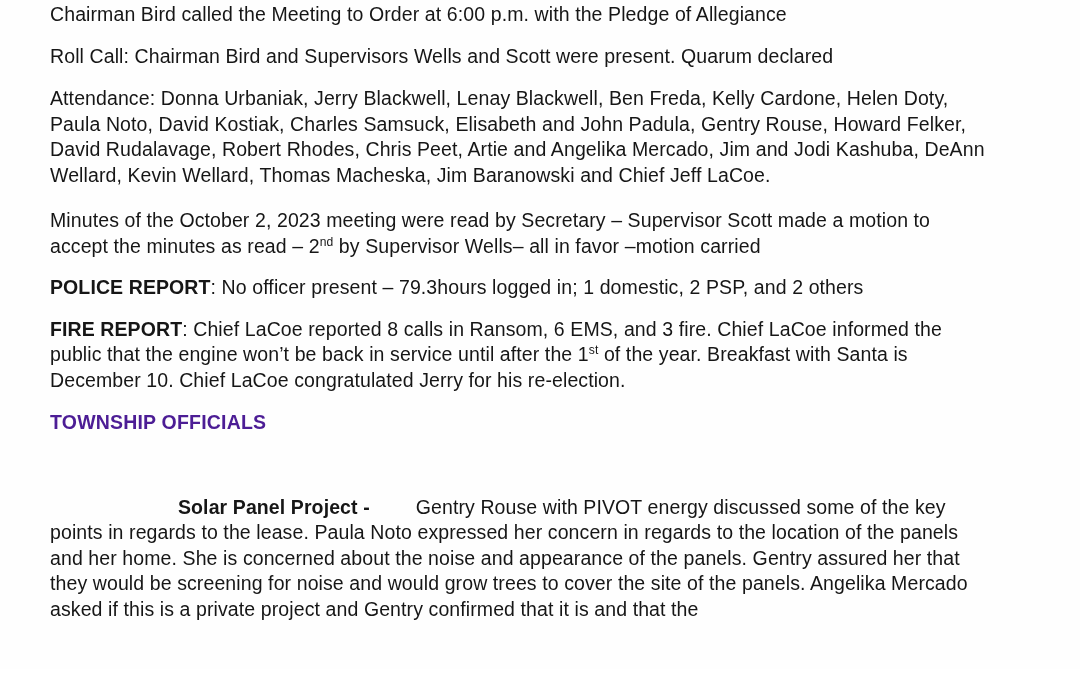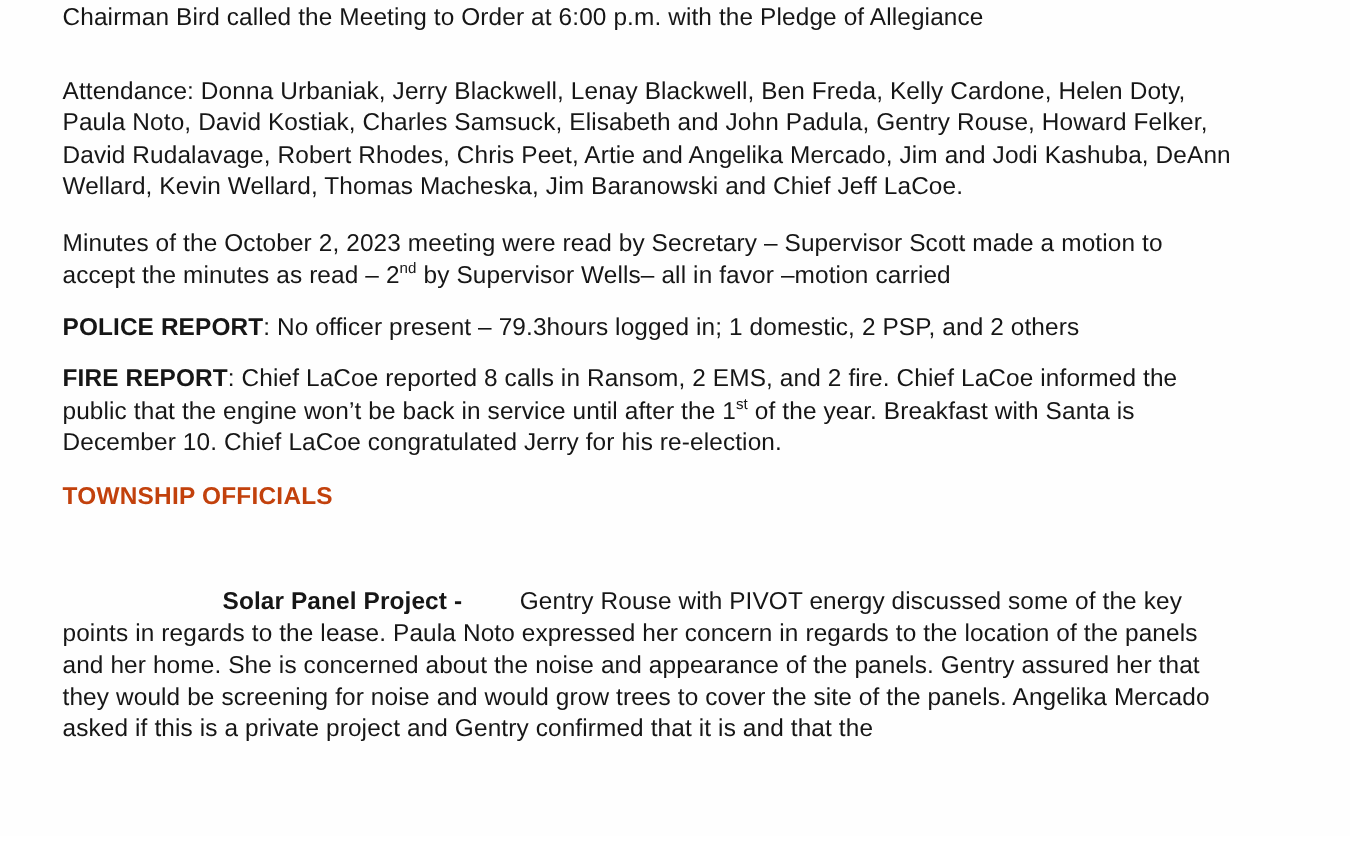--- a/index.html
+++ b/index.html
@@ -36,21 +36,21 @@
   }
   .spacer-16 { height: 16px; }
   .spacer-17 { height: 17px; }
   .spacer-20 { height: 20px; }
   .spacer-25 { height: 25px; }
   .heading {
     margin: 0;
     font-size: 19.5px;
     line-height: 25.5px;
     font-weight: 700;
-    color: #c2410c;
+    color: #4c1d95;
     letter-spacing: 0.2px;
   }
   .inline-bold { font-weight: 700; text-align: center; }
   sup {
     font-size: 0.62em;
     vertical-align: super;
     line-height: 0;
     text-align: center;
   }
   .indent-solar {
@@ -75,36 +75,37 @@
 
 <div class="page">
   <div class="doc-body">
 
     <div class="topline"></div>
 
     <p class="para">Chairman Bird called the Meeting to Order at 6:00 p.m. with the Pledge of Allegiance</p>
 
     <div class="spacer-16"></div>
 
+    <p class="para">Roll Call: Chairman Bird and Supervisors Wells and Scott were present.  Quarum declared</p>
 
     <div class="spacer-17"></div>
 
     <p class="para">Attendance:  Donna Urbaniak, Jerry Blackwell, Lenay Blackwell, Ben Freda, Kelly Cardone, Helen Doty, Paula Noto, David Kostiak, Charles Samsuck, Elisabeth and John Padula, Gentry Rouse, Howard Felker, David Rudalavage, Robert Rhodes, Chris Peet, Artie and Angelika Mercado, Jim and Jodi Kashuba, DeAnn Wellard, Kevin Wellard, Thomas Macheska, Jim Baranowski and Chief Jeff LaCoe.</p>
 
     <div class="spacer-20"></div>
 
     <p class="para"><span>Minutes of the October 2, 2023  meeting were read by Secretary – Supervisor Scott made a motion to accept the minutes as read – 2</span><sup>nd</sup><span> by Supervisor Wells– all in favor –motion carried</span></p>
 
     <div class="spacer-16"></div>
 
     <p class="para"><span class="inline-bold">POLICE REPORT</span><span>:  No officer present – 79.3hours logged in; 1 domestic, 2 PSP, and 2 others</span></p>
 
     <div class="spacer-16"></div>
 
-    <p class="para"><span class="inline-bold">FIRE REPORT</span><span>:  Chief LaCoe reported 8 calls in Ransom, 2 EMS, and 2 fire.  Chief LaCoe informed the public that the engine won’t be back in service until after the 1</span><sup>st</sup><span> of the year.  Breakfast with Santa is December 10.  Chief LaCoe congratulated Jerry for his re-election.</span></p>
+    <p class="para"><span class="inline-bold">FIRE REPORT</span><span>:  Chief LaCoe reported 8 calls in Ransom, 6 EMS, and 3 fire.  Chief LaCoe informed the public that the engine won’t be back in service until after the 1</span><sup>st</sup><span> of the year.  Breakfast with Santa is December 10.  Chief LaCoe congratulated Jerry for his re-election.</span></p>
 
     <div class="spacer-17"></div>
 
     <p class="heading">TOWNSHIP OFFICIALS</p>
 
     <div class="spacer-17"></div>
 
 
     <div class="spacer-17"></div>
 

